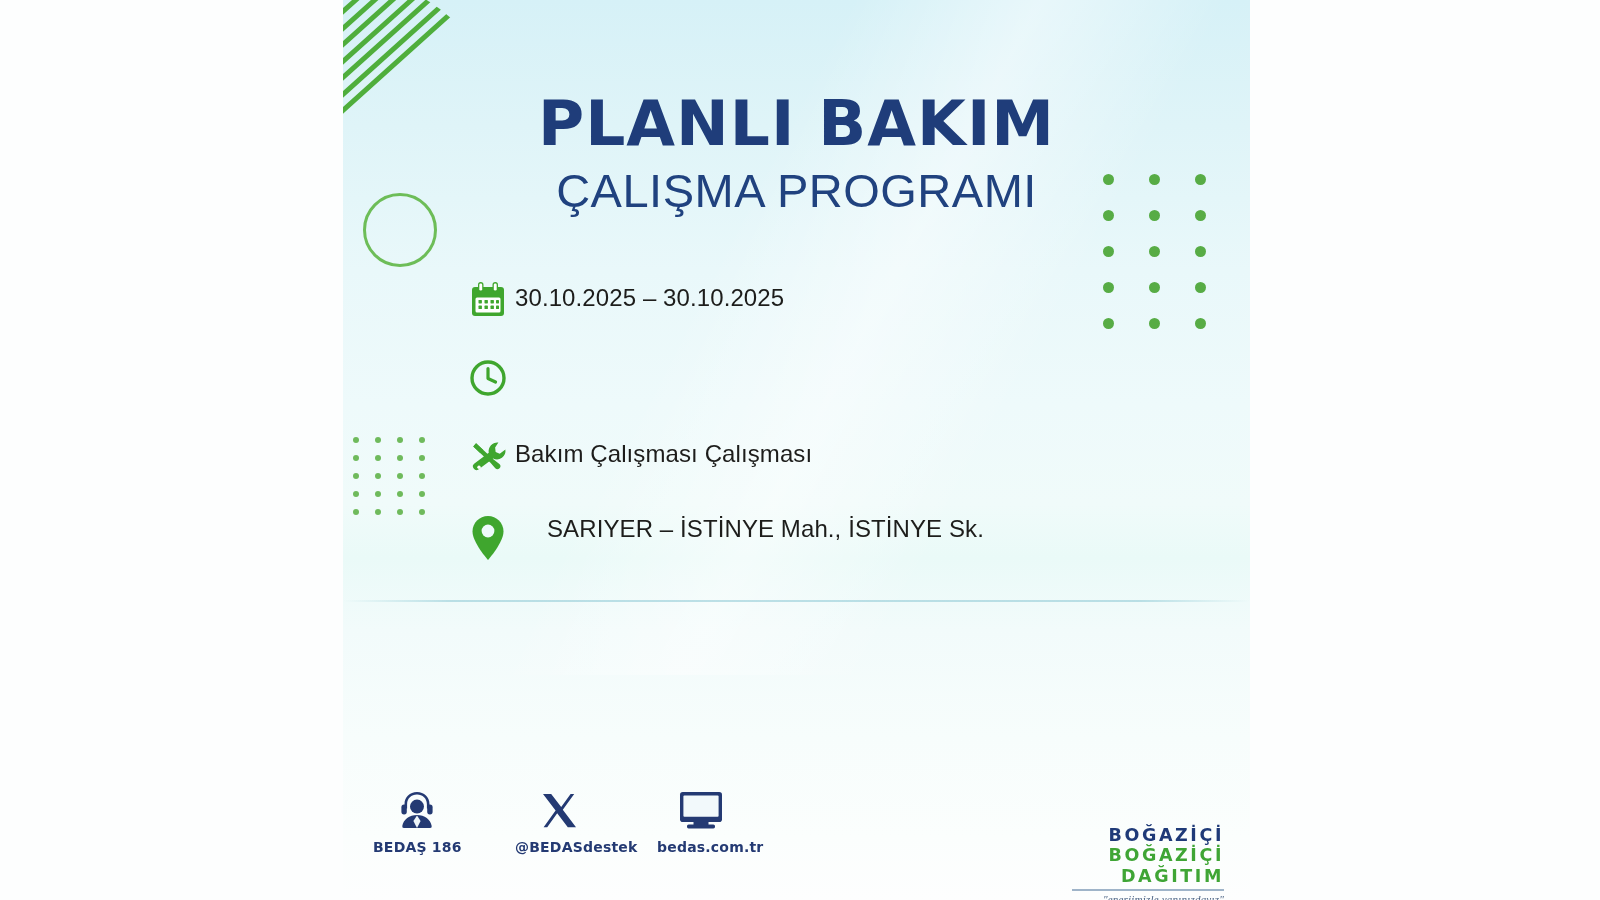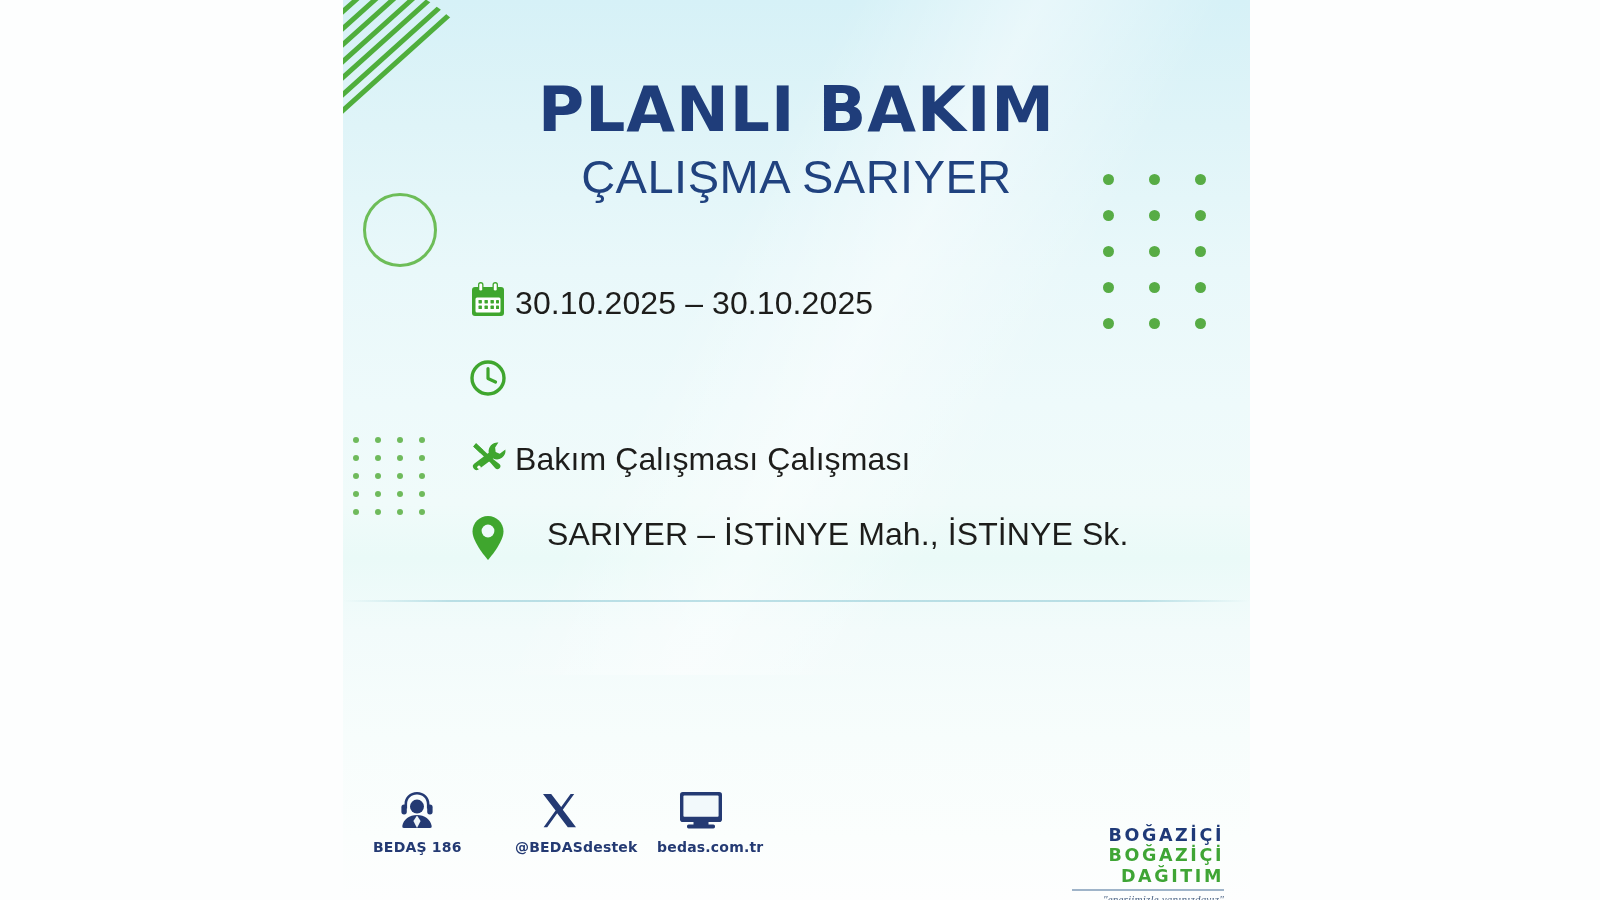--- a/index.html
+++ b/index.html
@@ -67,40 +67,40 @@
   .dotgrid { position:absolute; display:grid; }
   .dotgrid span { border-radius:50%; background:#57ac45; display:block; }
 
   #dots-right { left:760px; top:174px; grid-template-columns:repeat(3, 46px); grid-template-rows:repeat(5, 36px); }
   #dots-right span { width:11px; height:11px; }
 
   #dots-left { left:10px; top:437px; grid-template-columns:repeat(4, 22px); grid-template-rows:repeat(5, 18px); }
   #dots-left span { width:6px; height:6px; background:#6fba5c; }
 
   
-  .title-wrap { position:absolute; left:0; top:78px; width:907px; text-align:center; }
+  .title-wrap { position:absolute; left:0; top:92px; width:907px; text-align:center; }
   .title-main {
     font-family:"DejaVu Sans", sans-serif;
     font-weight:bold; font-size:63px; letter-spacing:1px;
     color:#1f3d7a; line-height:1.02;
   }
   .title-sub {
     font-family:"Liberation Sans", sans-serif;
     font-weight:400; font-size:47px; letter-spacing:0.5px;
     color:#20427f; margin-top:10px; line-height:1.05;
   }
 
   
   .details { position:absolute; left:118px; top:273px; width:720px; }
   .drow { display:flex; align-items:flex-start; margin-bottom:24px; }
   .drow:last-child { margin-bottom:12px;gap:32px; }
   .dicon { width:54px; min-width:54px; height:54px; display:flex; align-items:center; justify-content:center; }
   .dtext {
     font-family:"Liberation Sans", sans-serif;
-    font-size:32px; color:#1d1d1b; line-height:1.38;
+    font-size:24px; color:#1d1d1b; line-height:1.38;
     padding-top:8px; letter-spacing:0.1px;
   }
   .drow.loc .dicon { height:62px; }
   .drow.loc .dtext { padding-top:5px; }
 
   
   .footer-contacts { position:absolute; left:30px; top:784px; display:flex; gap:54px; }
   .contact { width:88px; text-align:center; }
   .contact-icon { height:48px; display:flex; align-items:flex-end; justify-content:center; }
   .contact-label {
@@ -183,21 +183,21 @@
         <span></span>
         <span></span>
         <span></span>
         <span></span>
         <span></span>
         <span></span>
       </div>
 
     <div class="title-wrap">
       <div class="title-main">PLANLI BAKIM</div>
-      <div class="title-sub">ÇALIŞMA SARIYER</div>
+      <div class="title-sub">ÇALIŞMA PROGRAMI</div>
     </div>
 
     <div class="details">
 
       <div class="drow">
         <div class="dicon">
           <svg width="40" height="40" viewBox="0 0 40 40">
             <rect x="4" y="7" width="32" height="29" rx="3" fill="#3fa62e"></rect>
             <rect x="7.5" y="17.5" width="25" height="15" rx="1.5" fill="#ffffff"></rect>
             <rect x="10" y="2" width="5.5" height="10" rx="2.7" fill="#3fa62e"></rect>

